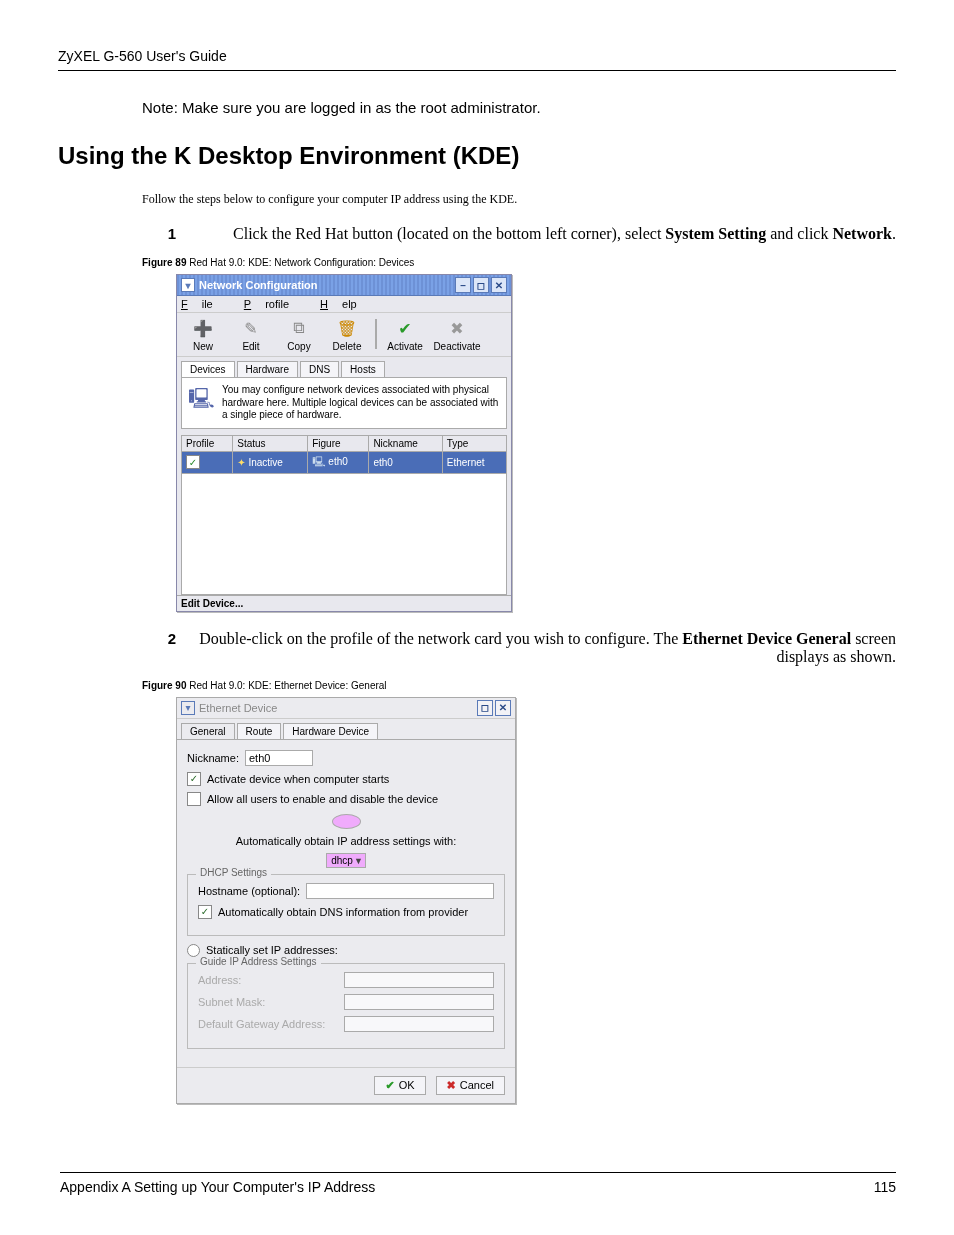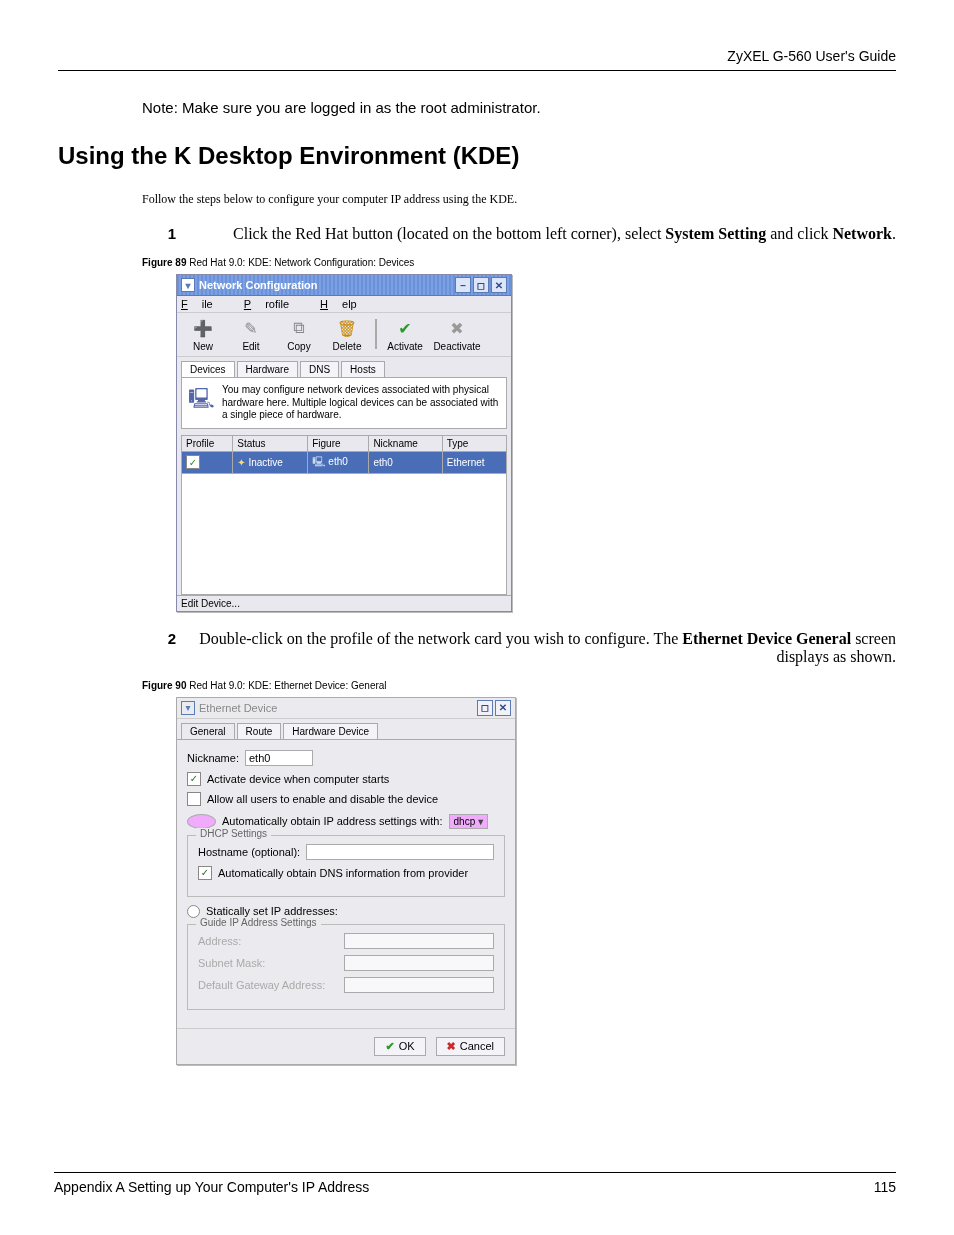--- a/index.html
+++ b/index.html
@@ -10,21 +10,21 @@
     color: #000;
   }
   .page {
     width: 954px;
     height: 1235px;
     position: relative;
     box-sizing: border-box;
     padding: 48px 58px 40px 58px;
   }
   .top-header {
-    text-align: right;
+    text-align: left;
     font-size: 14px;
     color: #000;
     padding-bottom: 6px;
   }
   .top-rule {
     border: none;
     border-top: 1.5px solid #000;
     margin: 0 0 28px 0;
   }
   .note-line {
@@ -154,20 +154,21 @@
   }
   .devtbl .chk {
     width:12px; height:12px; background:#fff; border:1px solid #888;
     display:inline-flex; align-items:center; justify-content:center;
     color:#2a8a2a; font-size:10px;
   }
   .emptyrows { height:120px; background:#fff; border:1px solid #aaa; border-top:none; margin:0 4px; }
   .statusbar {
     font-size:10px; padding:2px 4px; border-top:1px solid #aaa;
     background:#e8e8ee;
+    font-weight:bold;
   }
 
   
   .win2 {
     margin-left: 118px;
     width: 338px;
     border: 1px solid #aaa;
     background: #ebebef;
     font-size: 11px;
     box-shadow: 1px 1px 0 #bbb;
@@ -237,21 +238,21 @@
     padding:8px 10px; border-top:1px solid #ccc; background:#ebebef;
   }
   .dlgbtn {
     border:1px solid #aaa; background:#f4f4f8;
     padding:2px 10px; font-size:11px; display:flex; align-items:center; gap:4px;
   }
   .okmark { color:#2a9a2a; font-weight:bold; }
   .xmark { color:#cc2a2a; font-weight:bold; }
 
   .footer {
-    position:absolute; left:54px; right:58px; bottom:40px;
+    position:absolute; left:60px; right:58px; bottom:40px;
     display:flex; justify-content:space-between;
     font-size:14px;
     border-top:1.5px solid #000;
     padding-top:6px;
   }
 </style>
 </head>
 <body>
 <div class="page">
 
@@ -387,21 +388,21 @@
     </div>
     <div class="frow">
       <span class="chkbox">✓</span>
       <label><span class="ul">A</span>ctivate device when computer starts</label>
     </div>
     <div class="frow">
       <span class="chkbox"></span>
       <label>Allow all <span class="ul">u</span>sers to enable and disable the device</label>
     </div>
 
-    <div class="frow" style="margin-top:8px;">
+    <div class="frow" style="margin-top:8px;flex-direction:column;">
       <span class="radio sel"></span>
       <label>Automatically obtain <span class="ul">I</span>P address settings with:</label>
       <span class="sel"><span>dhcp</span><span class="arrow">▼</span></span>
     </div>
 
     <div class="fieldset">
       <div class="legend">DHCP Settings</div>
       <div class="frow">
         <label><span class="ul">H</span>ostname (optional):</label>
         <input type="text" style="flex: 1 1 0%;">

